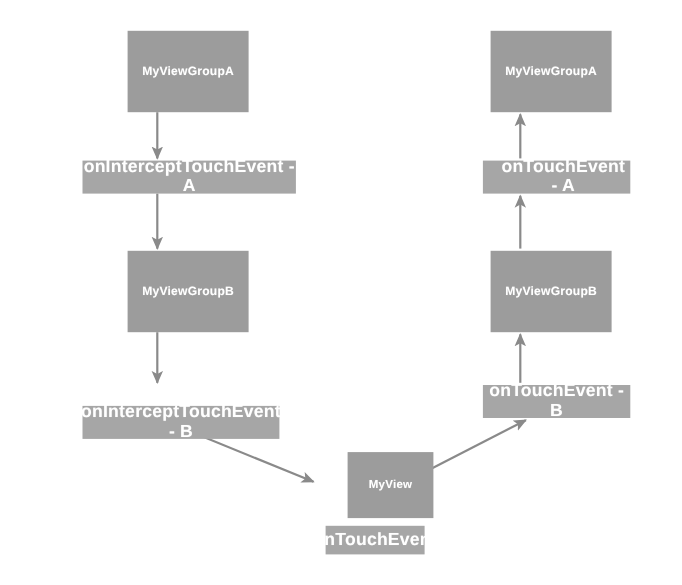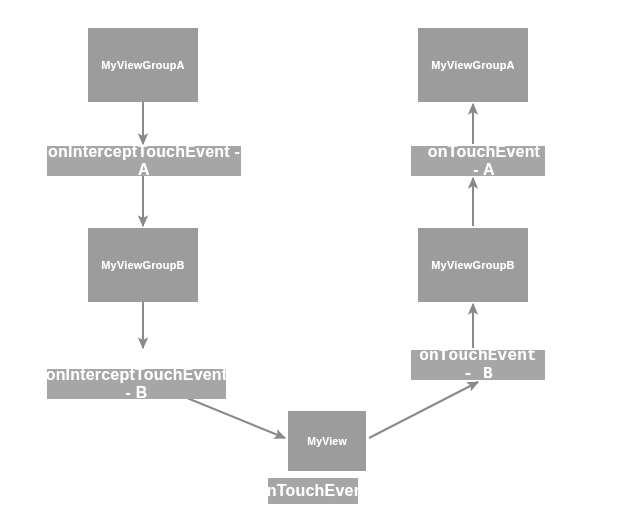--- a/index.html
+++ b/index.html
@@ -23,20 +23,21 @@
     box-sizing: border-box;
     display: flex;
     align-items: center;
     justify-content: center;
     color: #ffffff;
     text-align: center;
     font-weight: bold;
     letter-spacing: 0.2px;
     text-shadow: 0 0 1px rgba(255,255,255,0.35);
     user-select: none;
+    margin-left: 28px;
   }
   .node-group {
     background: #9c9c9c;
     font-size: 11px;
   }
   .node-method {
     background: #a6a6a6;
     font-size: 16px;
   }
   .node-view {
@@ -97,21 +98,21 @@
       </div>
       <div class="node node-method" style="left: 47px; top: 369px; width: 179px; height: 30px;">
         <span>onInterceptTouchEvent - B</span>
       </div>
       <div class="node node-view" style="left: 288px; top: 411px; width: 78px; height: 60px;">
         <span>MyView</span>
       </div>
       <div class="node node-method" style="left: 268px; top: 478px; width: 90px; height: 26px; text-align: right;">
         <span>onTouchEvent</span>
       </div>
-      <div class="node node-method" style="left: 411px; top: 350px; width: 134px; height: 30px; font-family: Liberation Mono, monospace;">
+      <div class="node node-method" style="left: 411px; top: 350px; width: 134px; height: 30px;">
         <span>onTouchEvent - B</span>
       </div>
       <div class="node node-group" style="left: 418px; top: 228px; width: 110px; height: 74px;">
         <span>MyViewGroupB</span>
       </div>
       <div class="node node-method" style="left: 411px; top: 146px; width: 134px; height: 30px; padding-left: 12px;">
         <span>onTouchEvent - A</span>
       </div>
       <div class="node node-group" style="left: 418px; top: 28px; width: 110px; height: 74px;">
         <span>MyViewGroupA</span>

